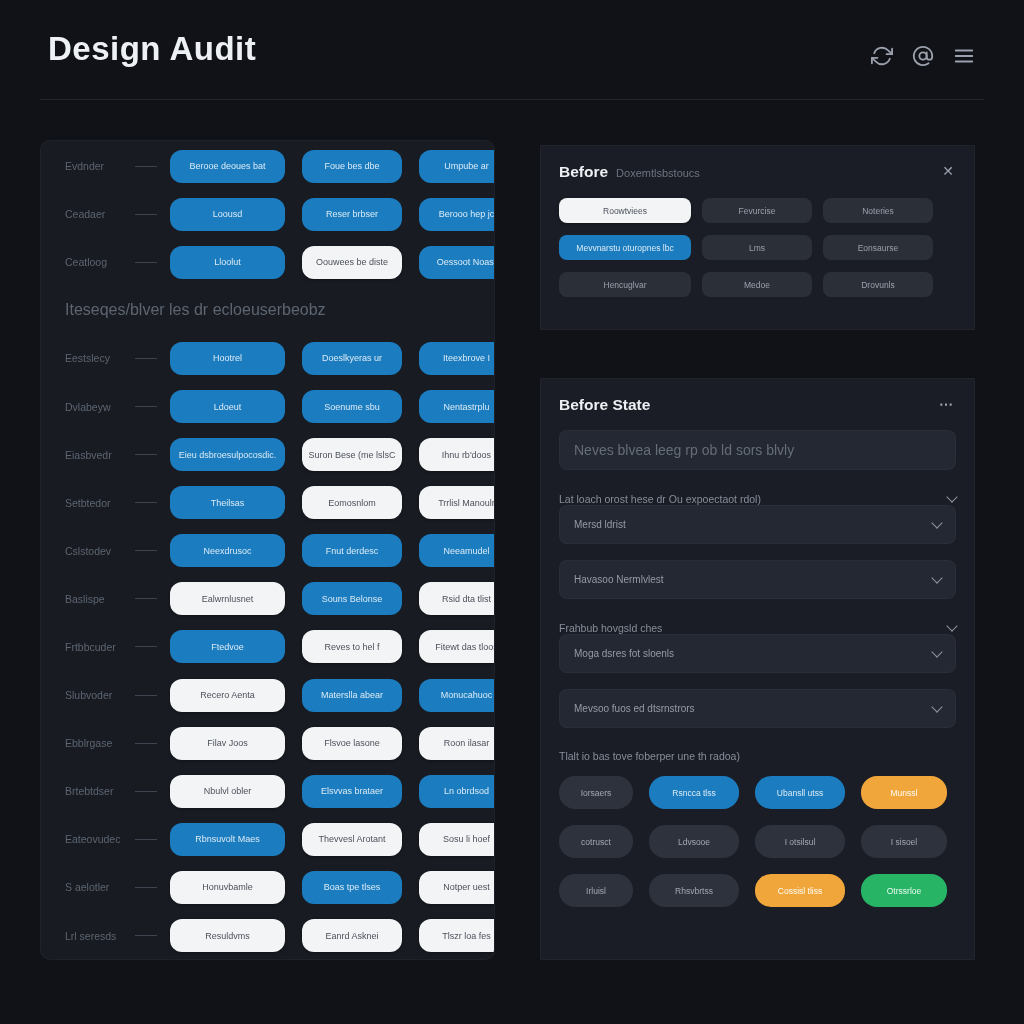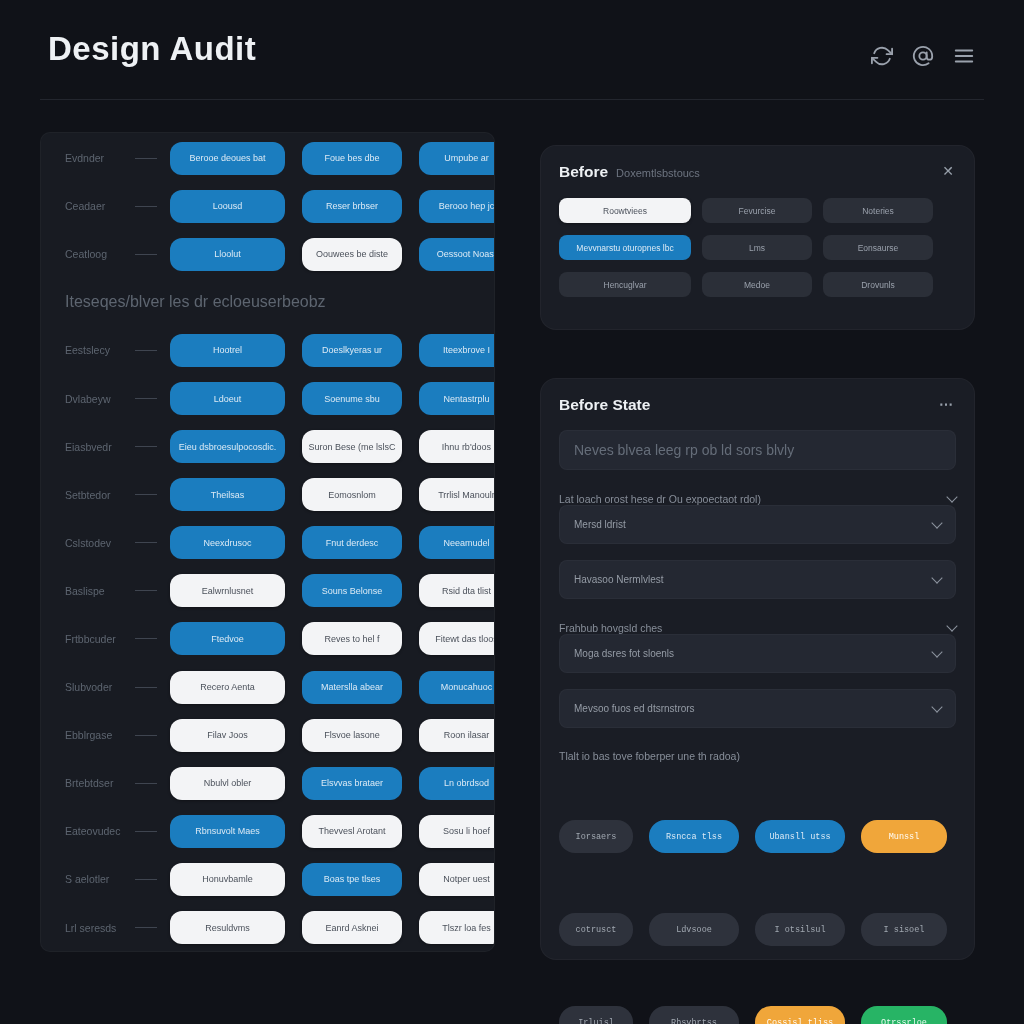--- a/index.html
+++ b/index.html
@@ -15,21 +15,21 @@
     position:absolute;left:48px;top:30px;
     font-size:33px;font-weight:700;color:#eef1f4;letter-spacing:.5px;
   }
   .header-icons{position:absolute;right:48px;top:44px;display:flex;gap:17px;align-items:center;}
   .icon-btn{width:24px;height:24px;background:none;border:none;padding:0;cursor:pointer;
     display:flex;align-items:center;justify-content:center;color:#9aa1ac;}
   .icon-btn svg{stroke:#9aa1ac;}
   .header-divider{position:absolute;left:40px;right:40px;top:99px;height:1px;background:#23262e;}
   
   .left-panel{
-    position:absolute;left:40px;top:132px;width:455px;height:820px;
+    position:absolute;left:40px;top:140px;width:455px;height:820px;
     background:var(--panel-bg,#181b22);border:1px solid rgba(255,255,255,.03);
     border-radius:10px;box-sizing:border-box;padding:1px 0 0 24px;overflow:hidden;
   }
   .comp-row{display:flex;align-items:center;height:48.1px;}
   .row-label{width:70px;flex:0 0 70px;font-size:10.5px;color:#5d6570;
     white-space:nowrap;overflow:hidden;}
   .row-tick{width:22px;height:1px;background:#3f4550;margin-right:13px;flex:0 0 22px;}
   .pill{
     height:33px;border:none;border-radius:12px;font-size:9px;cursor:pointer;
     font-family:"Liberation Sans",sans-serif;
@@ -39,21 +39,21 @@
   .pill.c1{width:100px;margin-left:17px;}
   .pill.c2{width:95px;margin-left:17px;}
   .v-blue{background:var(--blue,#1b7dbf);color:#dceaf5;}
   .v-white{background:var(--white-btn,#f3f4f6);color:#4b515b;box-shadow:0 1px 3px rgba(0,0,0,.35);}
   .section-heading{height:48.1px;display:flex;align-items:center;
     font-size:16px;color:#5d6570;text-align:right;}
   
   .card{
     position:absolute;left:540px;width:435px;
     background:var(--card-bg,#1a1d25);border:1px solid rgba(255,255,255,.035);
-    border-radius:16px;box-sizing:border-box;padding:17px 18px;
+    border-radius:1px;box-sizing:border-box;padding:17px 18px;
   }
   .card-before{top:145px;height:185px;}
   .card-state{top:378px;height:582px;}
   .card-header{display:flex;align-items:baseline;position:relative;}
   .card-title{font-size:15.5px;font-weight:700;color:#eef1f4;}
   .card-subtitle{font-size:11px;color:#6d7480;margin-left:8px;}
   .close-btn,.more-btn{
     position:absolute;right:-2px;top:-3px;background:none;border:none;cursor:pointer;
     color:#98a0ab;font-size:14px;line-height:1;padding:4px;font-family:inherit;
   }
@@ -80,21 +80,21 @@
     border-radius:8px;display:flex;justify-content:space-between;align-items:center;
     padding:0 14px;font-size:10px;color:#959ca6;cursor:pointer;
   }
   .select.gap{margin-top:16px;}
   .chev{width:7px;height:7px;border-right:1.5px solid #8d949f;border-bottom:1.5px solid #8d949f;
     transform:rotate(45deg);margin-top:-4px;flex:0 0 auto;}
   
   .pill-grid{margin-top:14px;display:grid;grid-template-columns:74px 90px 90px 86px;
     column-gap:16px;row-gap:16px;}
   .pill-chip{height:33px;border:none;border-radius:16px;font-size:8.5px;cursor:pointer;
-    font-family:Liberation Mono, monospace;white-space:nowrap;overflow:hidden;padding:0 6px;margin-top:44px;}
+    font-family:Liberation Sans, sans-serif;white-space:nowrap;overflow:hidden;padding:0 6px;}
   .pill-chip.v-dark{background:#2e323c;color:#a2a9b2;}
   .v-orange{background:var(--orange,#f0a63a);color:#fffdf7;}
   .v-green{background:var(--green,#27b465);color:#eafcf1;}
 </style>
 </head>
 <body style="--page-bg: #101218; --panel-bg: #181b22; --card-bg: #1a1d25; --blue: #1b7dbf; --chip-dark: #2b2f38; --white-btn: #f3f4f6; --orange: #f0a63a; --green: #27b465;">
 
 <div class="app">
 
   <div class="page-title">Design Audit</div>

